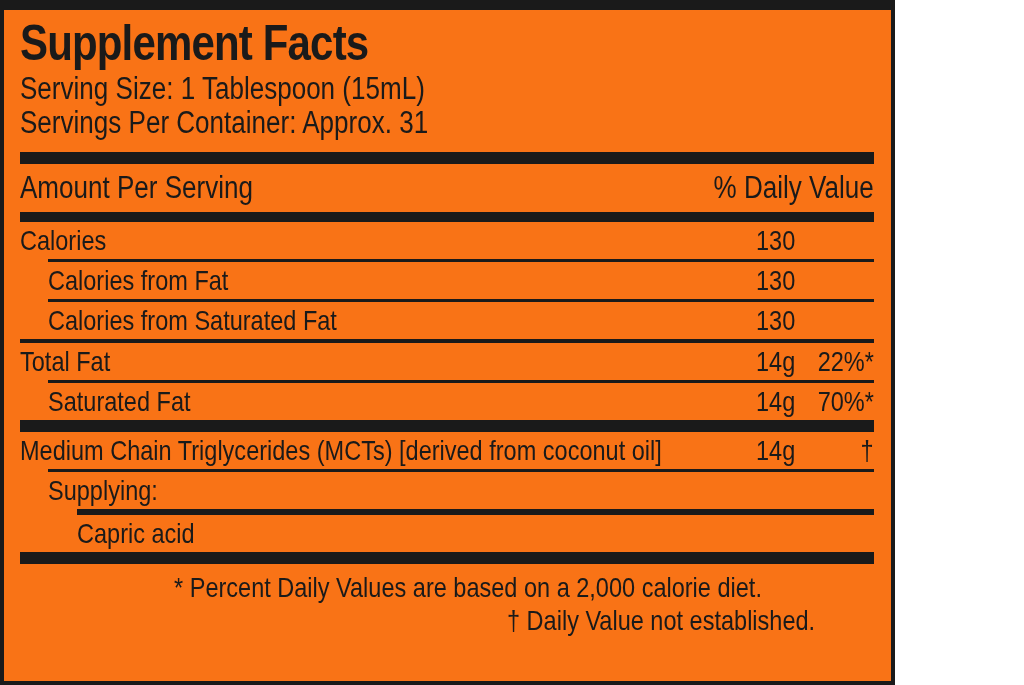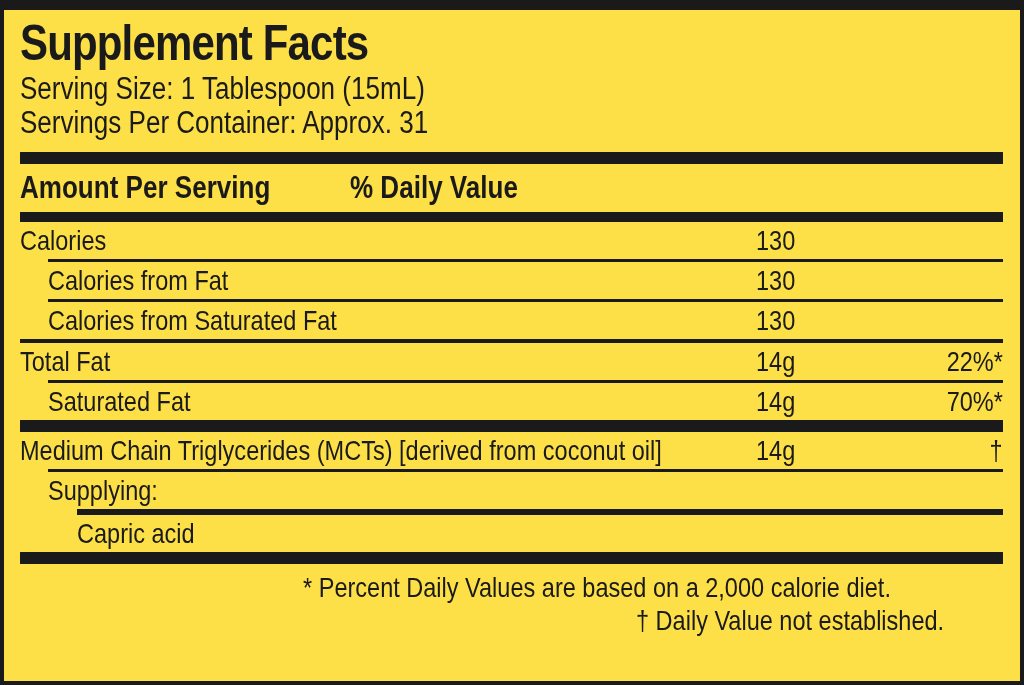--- a/index.html
+++ b/index.html
@@ -4,24 +4,24 @@
 <style>
   html, body {
     margin: 0;
     padding: 0;
     background: #ffffff;
     font-family: "Liberation Sans", sans-serif;
     color: #1a1a1a;
   }
   .label {
     position: relative;
-    width: 1024px;
+    width: 895px;
     height: 685px;
     box-sizing: border-box;
-    background: #fde047;
+    background: #f97316;
     border-top: 10px solid #1a1a1a;
     border-left: 4px solid #1a1a1a;
     border-right: 4px solid #1a1a1a;
     border-bottom: 4px solid #1a1a1a;
     overflow: hidden;
   }
   .inner {
     box-sizing: border-box;
     width: 100%;
     height: 100%;
@@ -55,22 +55,23 @@
   .bar {
     background: #1a1a1a;
     width: 100%;
   }
   .bar-top { height: 12px; margin-top: 12px; }
   .bar-under-head { height: 10px; }
   .head-row {
     height: 48px;
     display: flex;
     align-items: center;
+    justify-content: space-between;
     font-size: 31px;
-    font-weight: bold;
+    font-weight: normal;
   }
   .row {
     position: relative;
     height: 37px;
     display: flex;
     align-items: center;
     font-size: 28px;
   }
   .row .amount {
     position: absolute;

